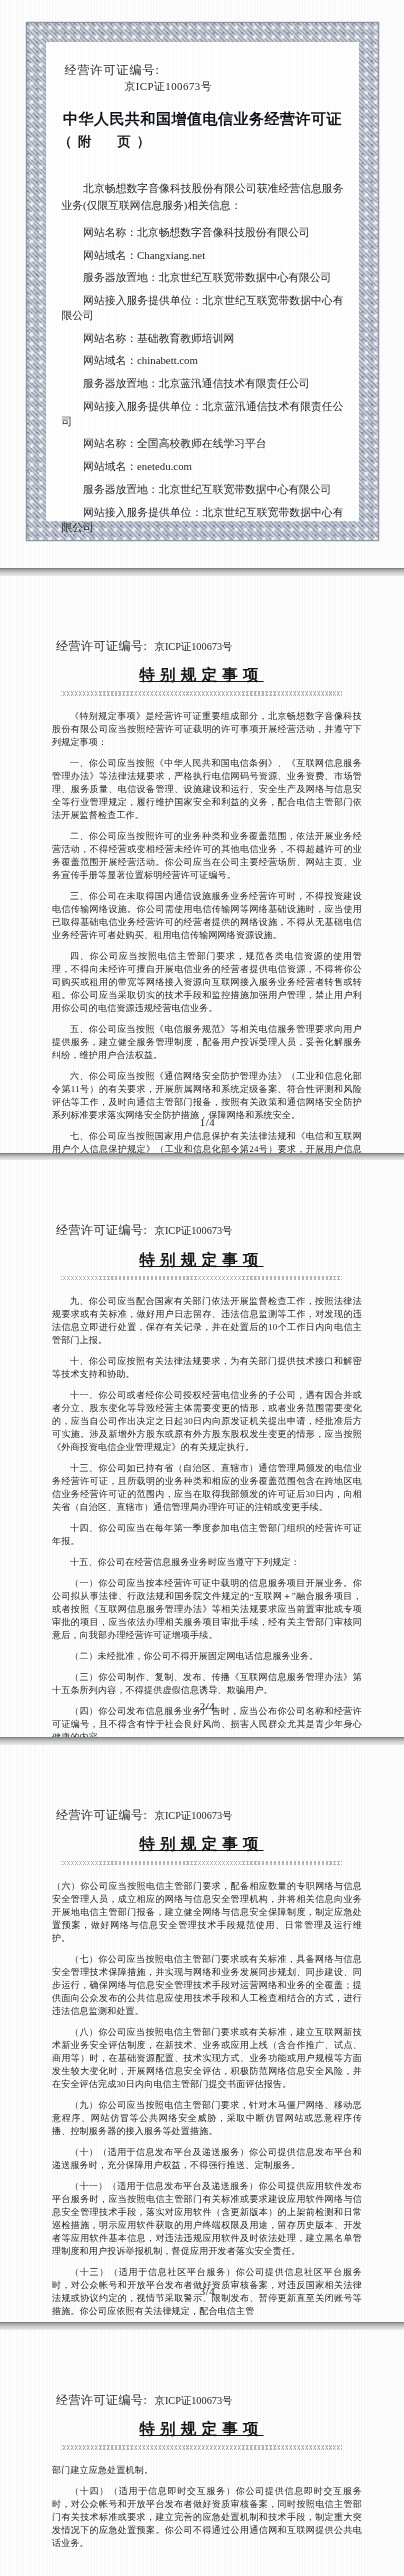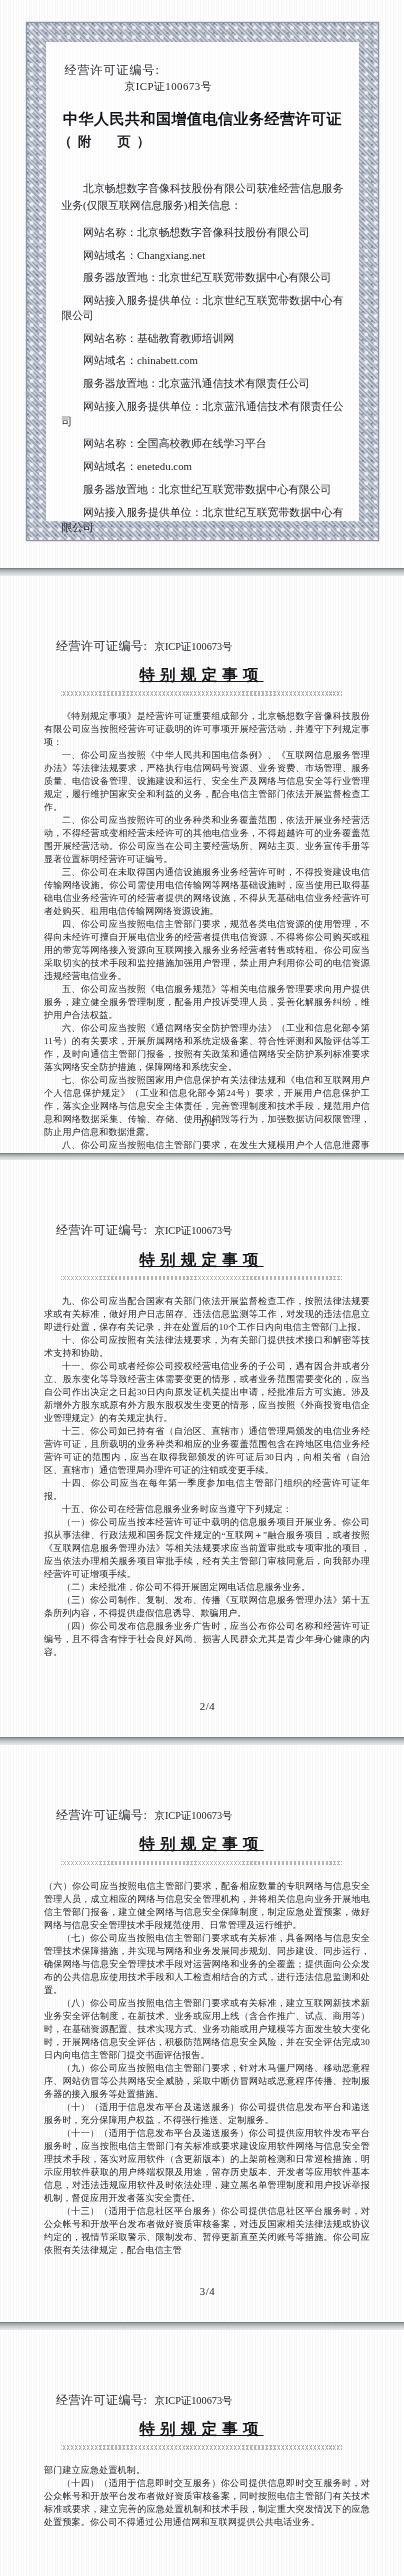--- a/index.html
+++ b/index.html
@@ -57,21 +57,21 @@
   .sp-title { font-size:15.5px; font-weight:700; text-align:center; letter-spacing:5.2px; margin:10.3px 0 5.2px; color:#15161a;text-decoration:underline; }
   .wavy {
     width:281px; height:4.6px; margin:0 auto 14.4px;
     background:
       repeating-linear-gradient(115deg, #9aa098 0 1px, transparent 1px 3.6px),
       repeating-linear-gradient(65deg, #9aa098 0 1px, transparent 1px 3.6px);
     opacity:0.75;
   }
   .sp-body { margin:0 33px 0 44px; }
   .sp-body p {
-    font-size:9px; line-height:13px; text-indent:2em; margin:0;
+    font-size:9px; line-height:13px; text-indent:2em; margin:8px;
     text-align:justify; letter-spacing:0.2px; color:#202228;
   }
   .no-first-indent .sp-body p:first-child { text-indent:0; }
   .sp-pagenum {
     position:absolute; left:12px; right:0; bottom:25px;
     text-align:center; font-size:10.8px; letter-spacing:0.5px; color:#23252b;
   }
 </style>
 </head>
 <body>

